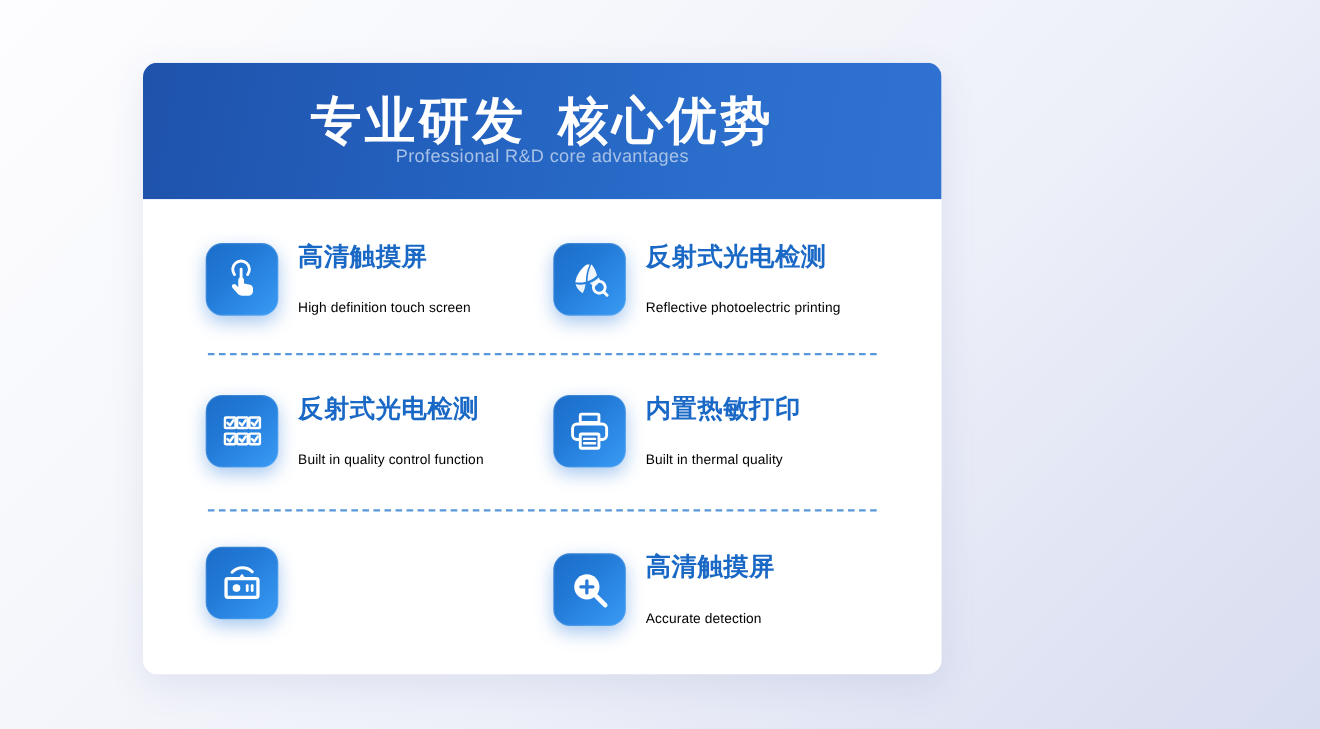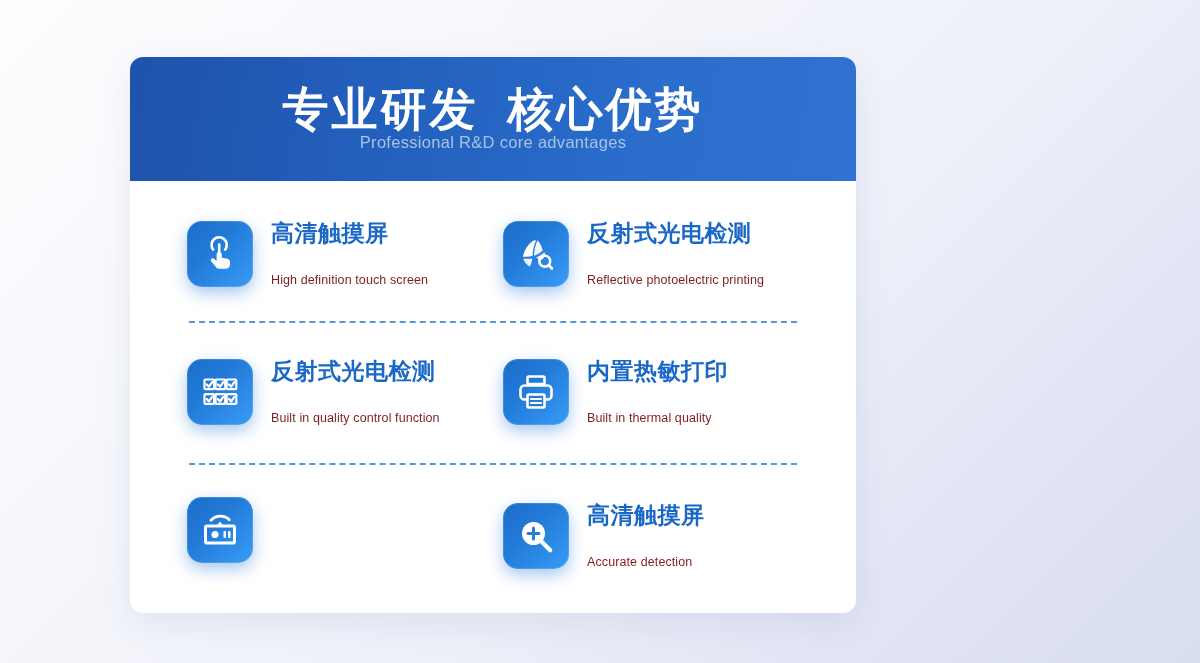--- a/index.html
+++ b/index.html
@@ -105,21 +105,21 @@
     font-weight: bold;
     color: #1a68c6;
     line-height: 1.25;
     letter-spacing: 0.5px;
     white-space: nowrap;
   }
 
   .feature-sub {
     margin-top: 25px;
     font-size: 12.5px;
-    color: #7f1d1d;
+    color: #000000;
     letter-spacing: 0.1px;
     font-weight: normal;
     white-space: nowrap;
   }
 
   
   .divider {
     height: 0;
     border-top: 2px dashed #4a8fd6;
     margin: 0 2px;

